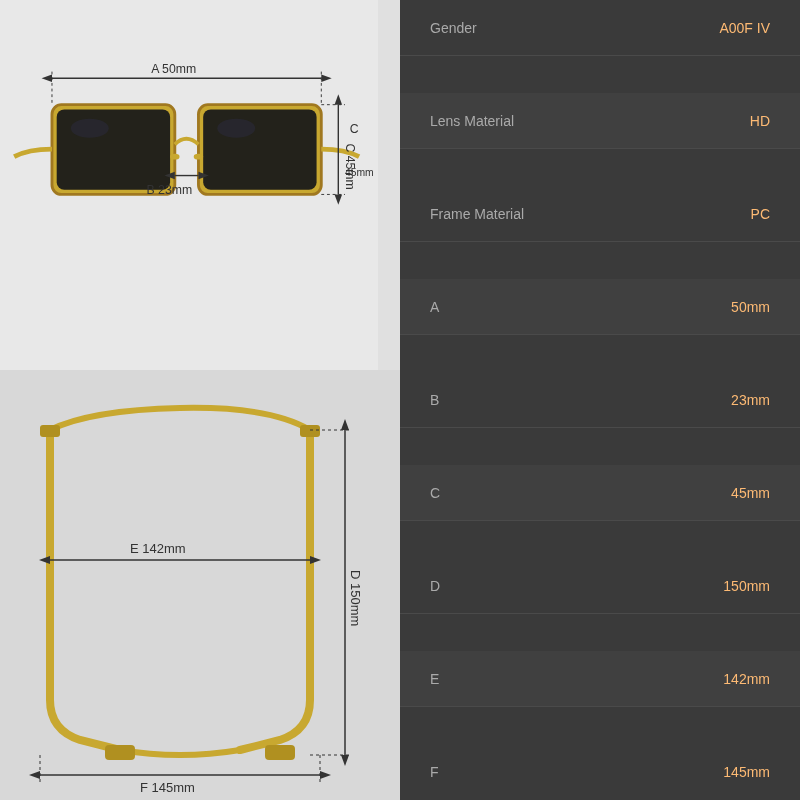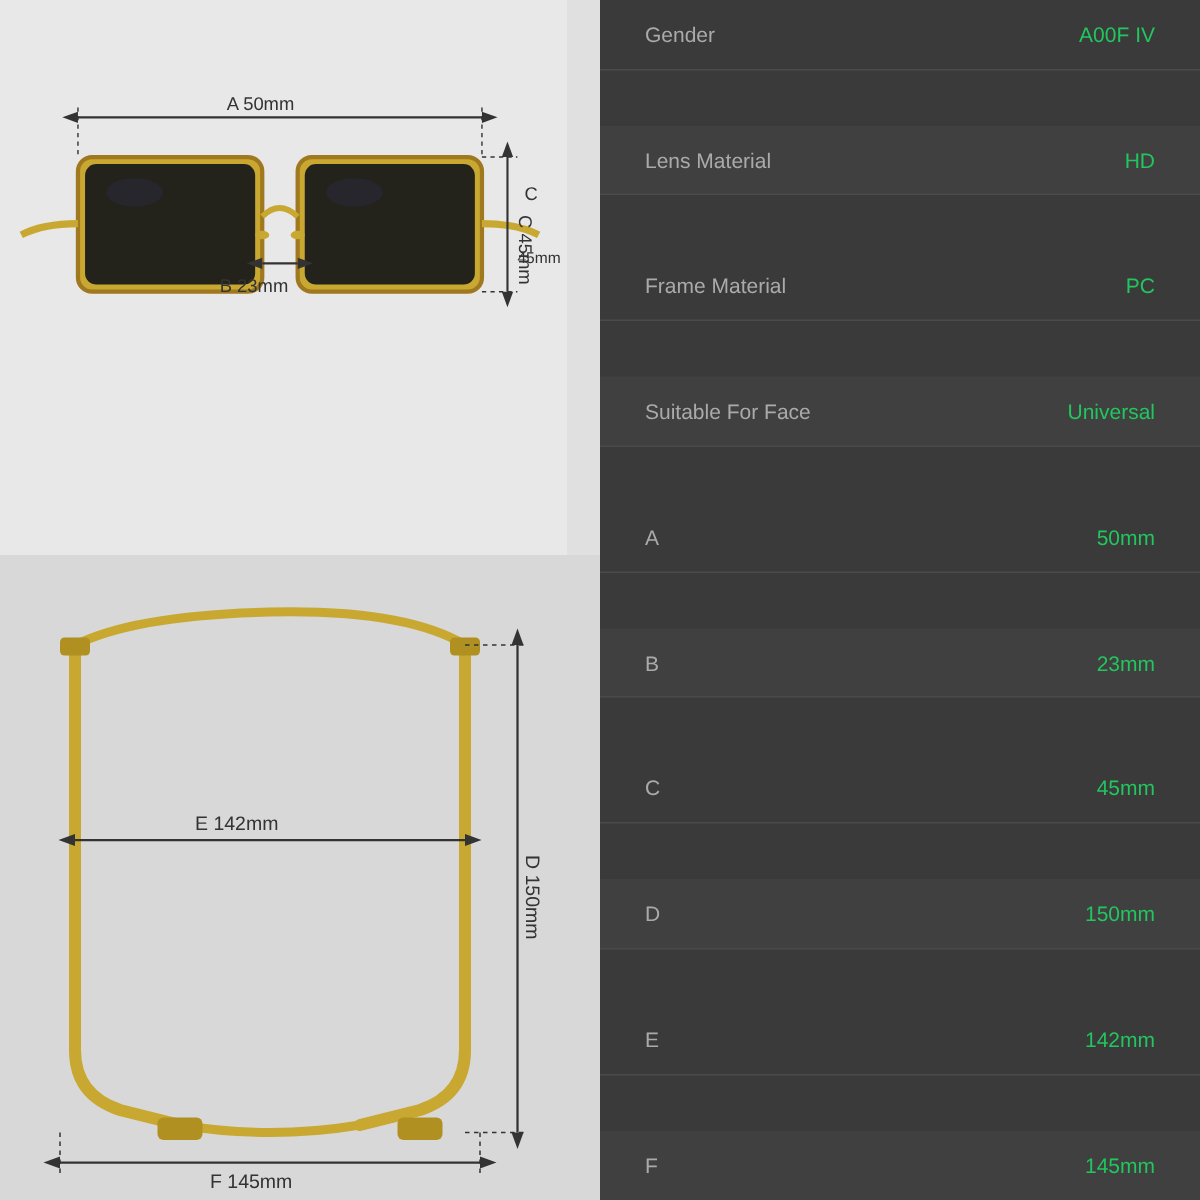--- a/index.html
+++ b/index.html
@@ -78,21 +78,21 @@
     }
 
     .spec-label {
       font-size: 14px;
       color: #aaa;
       font-weight: 400;
     }
 
     .spec-value {
       font-size: 14px;
-      color: #22c55e;
+      color: #fdba74;
       font-weight: 400;
     }
 
     
     .spec-row:nth-child(odd) {
       background: #3a3a3a;
     }
     .spec-row:nth-child(even) {
       background: #404040;
     }
@@ -193,24 +193,20 @@
     </div>
     <div class="spec-row">
       <span class="spec-label">Lens Material</span>
       <span class="spec-value">HD</span>
     </div>
     <div class="spec-row">
       <span class="spec-label">Frame Material</span>
       <span class="spec-value">PC</span>
     </div>
     <div class="spec-row">
-      <span class="spec-label">Suitable For Face</span>
-      <span class="spec-value">Universal</span>
-    </div>
-    <div class="spec-row">
       <span class="spec-label">A</span>
       <span class="spec-value">50mm</span>
     </div>
     <div class="spec-row">
       <span class="spec-label">B</span>
       <span class="spec-value">23mm</span>
     </div>
     <div class="spec-row">
       <span class="spec-label">C</span>
       <span class="spec-value">45mm</span>

